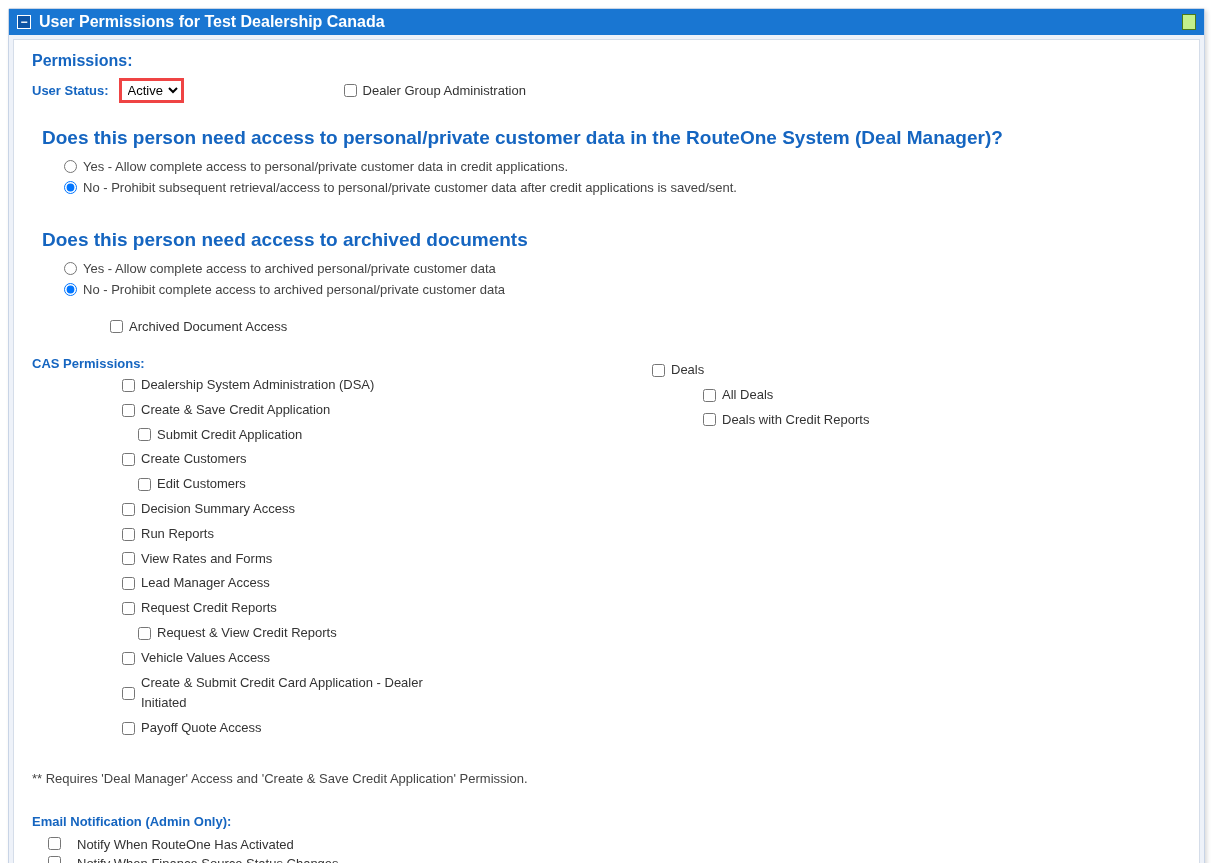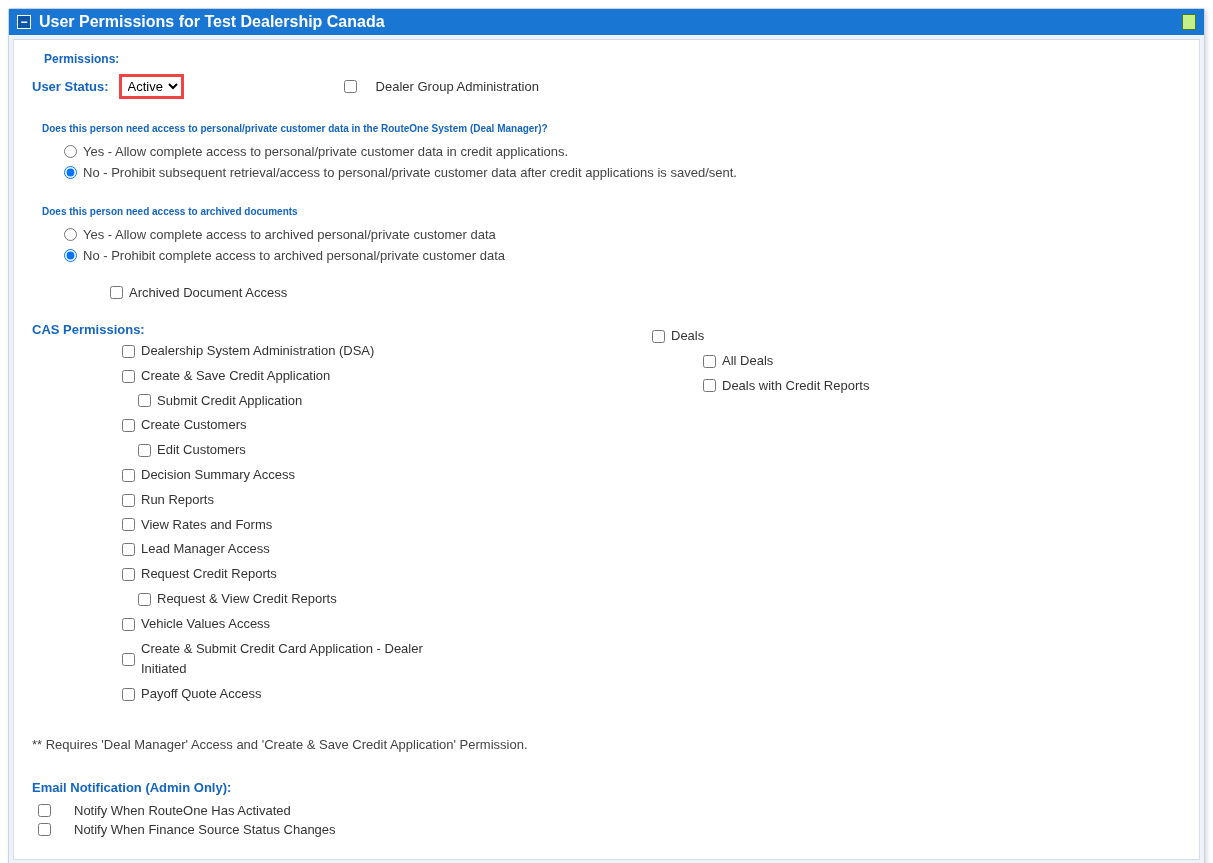--- a/index.html
+++ b/index.html
@@ -54,22 +54,22 @@
   }
   .panel-body {
     background: #fff;
     margin: 4px;
     padding: 12px 18px 18px 18px;
     border: 1px solid #d5dde9;
   }
   .section-title {
     color: #1565c0;
     font-weight: 700;
-    font-size: 12px;
-    margin: 0 0 8px 12px;
+    font-size: 16px;
+    margin: 0 0 8px 0;
   }
   .row-status {
     display: flex;
     align-items: center;
     gap: 10px;
     margin-bottom: 24px;
   }
   .label-blue {
     color: #1565c0;
     font-weight: 700;
@@ -79,27 +79,27 @@
     font-size: 13px;
     padding: 1px 2px;
     border: 3px solid #ef4444;
     background: #fff;
     width: 65px;
   }
   .dealer-group {
     margin-left: 150px;
     display: flex;
     align-items: center;
-    gap: 19px;
+    gap: 6px;
   }
   .question {
     color: #1565c0;
     font-weight: 700;
-    font-size: 10px;
-    margin: 0 0 10px 10px;
+    font-size: 19px;
+    margin: 8px 0 10px 10px;
   }
   .radio-row {
     margin: 6px 0 6px 32px;
     display: flex;
     align-items: center;
     gap: 6px;
     color: #444;
   }
   .spacer { height: 20px; }
   .archived-sub {
@@ -132,24 +132,23 @@
     color: #444;
   }
   .email-title {
     color: #1565c0;
     font-weight: 700;
     font-size: 13px;
     margin-top: 28px;
     margin-bottom: 8px;
   }
   .email-row {
-    margin: 4px 6px;
-    display: flex;
-    align-items: center;
-    gap: 23px;
+    margin: 4px 16px;
+    display: flex;
+    gap: 16px;
     color: #333;
   }
   input[type="checkbox"], input[type="radio"] {
     margin: 0;
     width: 13px;
     height: 13px;
   }
 </style>
 </head>
 <body>

